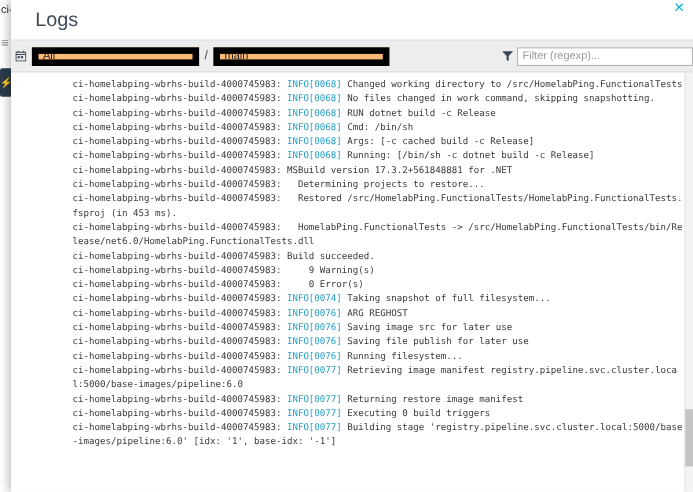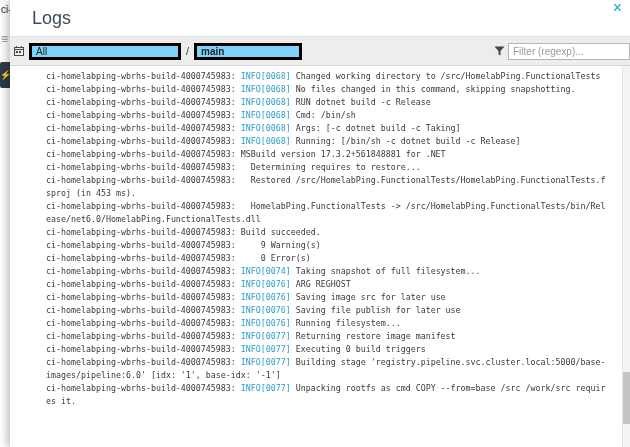--- a/index.html
+++ b/index.html
@@ -20,36 +20,36 @@
 
   .panel-header { position:relative; height:36px; background:#fff;border-radius:11px; }
   .panel-title { position:absolute; left:22px; top:8px; font-size:18px; color:#3c4b5c; font-weight:400; }
   .close-btn { position:absolute; right:8px; top:0px; font-size:16px; line-height:16px;
                color:var(--accent,#00b2cc); cursor:pointer; }
 
   .toolbar { position:absolute; top:36px; left:0; right:0; height:30px; background:#ededed;
              border-top:1px solid #e2e2e2; border-bottom:1px solid #d5d5d5;
              display:flex; align-items:center; padding:0 0 0 4px; }
   .cal-icon { width:10px; height:10px; margin:0 5px 0 0; flex:0 0 auto; }
-  .combo { background:#7dd3fc; border:3px solid #000000; height:17px; font-size:10px;
+  .combo { background:#fdba74; border:6px solid #000000; height:17px; font-size:10px;
            padding:0 4px; color:#222; font-family:"Liberation Sans",sans-serif; }
   .combo.pod { width:152px; }
-  .combo.container { width:108px;font-weight:bold; }
+  .combo.container { width:160px; }
   .sep { margin:0 5px; font-size:11px; color:#444; }
   .filter-wrap { margin-left:auto; display:flex; align-items:center; }
   .funnel { width:11px; height:10px; margin-right:3px; flex:0 0 auto; }
-  .filter-input { width:122px; height:17px; border:1px solid #b5b5b5; background:#fff;
+  .filter-input { width:160px; height:17px; border:1px solid #b5b5b5; background:#fff;
                   font-size:10px; padding:0 4px; font-family:"Liberation Sans",sans-serif; color:#333; }
   .filter-input::placeholder { color:#9a9a9a; }
 
   
   .log-area { position:absolute; top:66px; left:0; right:8px; bottom:0; overflow:hidden;
               padding:4px 0 0 36px; background:#fff;
               font-family:"DejaVu Sans Mono", monospace; font-size:8.3px; color:#3a3a3a; }
-  .log-line { max-width:113ch; white-space:pre-wrap; word-break:break-all; line-height:13px; }
+  .log-line { max-width:113ch; white-space:pre-wrap; word-break:break-all; line-height:13px;margin-left:20px; }
   .log-line .lvl { color:var(--info,#2aa0c8); }
 
   
   .scroll-track { position:absolute; top:66px; right:0; width:8px; bottom:0;
                   background:#f3f3f3; border-left:1px solid #e6e6e6; }
   .scroll-thumb { position:absolute; left:0; right:0; top:306px; height:52px; background:#c4c4c4; }
 </style>
 </head>
 <body>
 
@@ -82,41 +82,41 @@
       <svg class="funnel" viewBox="0 0 11 10">
         <path d="M0.5,0.5 h10 l-4,4.5 v4.5 l-2,-1 v-3.5 z" fill="#3d4a55"></path>
       </svg>
       <input class="filter-input" type="text" placeholder="Filter (regexp)..." style="">
     </span>
   </div>
 
   <div class="log-area">
     <div>
         <div class="log-line"><span>ci-homelabping-wbrhs-build-4000745983: </span><span class="lvl">INFO[0068] </span><span>Changed working directory to /src/HomelabPing.FunctionalTests</span></div>
-        <div class="log-line"><span>ci-homelabping-wbrhs-build-4000745983: </span><span class="lvl">INFO[0068] </span><span>No files changed in this command, skipping snapshotting.</span></div>
+        <div class="log-line"><span>ci-homelabping-wbrhs-build-4000745983: </span><span class="lvl">INFO[0068] </span><span>No files changed in work command, skipping snapshotting.</span></div>
         <div class="log-line"><span>ci-homelabping-wbrhs-build-4000745983: </span><span class="lvl">INFO[0068] </span><span>RUN dotnet build -c Release</span></div>
         <div class="log-line"><span>ci-homelabping-wbrhs-build-4000745983: </span><span class="lvl">INFO[0068] </span><span>Cmd: /bin/sh</span></div>
-        <div class="log-line"><span>ci-homelabping-wbrhs-build-4000745983: </span><span class="lvl">INFO[0068] </span><span>Args: [-c dotnet build -c Taking]</span></div>
+        <div class="log-line"><span>ci-homelabping-wbrhs-build-4000745983: </span><span class="lvl">INFO[0068] </span><span>Args: [-c cached build -c Release]</span></div>
         <div class="log-line"><span>ci-homelabping-wbrhs-build-4000745983: </span><span class="lvl">INFO[0068] </span><span>Running: [/bin/sh -c dotnet build -c Release]</span></div>
         <div class="log-line"><span>ci-homelabping-wbrhs-build-4000745983: </span><span>MSBuild version 17.3.2+561848881 for .NET</span></div>
-        <div class="log-line"><span>ci-homelabping-wbrhs-build-4000745983: </span><span>  Determining requires to restore...</span></div>
+        <div class="log-line"><span>ci-homelabping-wbrhs-build-4000745983: </span><span>  Determining projects to restore...</span></div>
         <div class="log-line"><span>ci-homelabping-wbrhs-build-4000745983: </span><span>  Restored /src/HomelabPing.FunctionalTests/HomelabPing.FunctionalTests.fsproj (in 453 ms).</span></div>
         <div class="log-line"><span>ci-homelabping-wbrhs-build-4000745983: </span><span>  HomelabPing.FunctionalTests -&gt; /src/HomelabPing.FunctionalTests/bin/Release/net6.0/HomelabPing.FunctionalTests.dll</span></div>
         <div class="log-line"><span>ci-homelabping-wbrhs-build-4000745983: </span><span>Build succeeded.</span></div>
         <div class="log-line"><span>ci-homelabping-wbrhs-build-4000745983: </span><span>    9 Warning(s)</span></div>
         <div class="log-line"><span>ci-homelabping-wbrhs-build-4000745983: </span><span>    0 Error(s)</span></div>
         <div class="log-line"><span>ci-homelabping-wbrhs-build-4000745983: </span><span class="lvl">INFO[0074] </span><span>Taking snapshot of full filesystem...</span></div>
         <div class="log-line"><span>ci-homelabping-wbrhs-build-4000745983: </span><span class="lvl">INFO[0076] </span><span>ARG REGHOST</span></div>
         <div class="log-line"><span>ci-homelabping-wbrhs-build-4000745983: </span><span class="lvl">INFO[0076] </span><span>Saving image src for later use</span></div>
         <div class="log-line"><span>ci-homelabping-wbrhs-build-4000745983: </span><span class="lvl">INFO[0076] </span><span>Saving file publish for later use</span></div>
         <div class="log-line"><span>ci-homelabping-wbrhs-build-4000745983: </span><span class="lvl">INFO[0076] </span><span>Running filesystem...</span></div>
+        <div class="log-line"><span>ci-homelabping-wbrhs-build-4000745983: </span><span class="lvl">INFO[0077] </span><span>Retrieving image manifest registry.pipeline.svc.cluster.local:5000/base-images/pipeline:6.0</span></div>
         <div class="log-line"><span>ci-homelabping-wbrhs-build-4000745983: </span><span class="lvl">INFO[0077] </span><span>Returning restore image manifest</span></div>
         <div class="log-line"><span>ci-homelabping-wbrhs-build-4000745983: </span><span class="lvl">INFO[0077] </span><span>Executing 0 build triggers</span></div>
         <div class="log-line"><span>ci-homelabping-wbrhs-build-4000745983: </span><span class="lvl">INFO[0077] </span><span>Building stage 'registry.pipeline.svc.cluster.local:5000/base-images/pipeline:6.0' [idx: '1', base-idx: '-1']</span></div>
-        <div class="log-line"><span>ci-homelabping-wbrhs-build-4000745983: </span><span class="lvl">INFO[0077] </span><span>Unpacking rootfs as cmd COPY --from=base /src /work/src requires it.</span></div>
       </div>
   </div>
 
   <div class="scroll-track">
     <div class="scroll-thumb"></div>
   </div>
 
 </div>
 
 </body></html>

